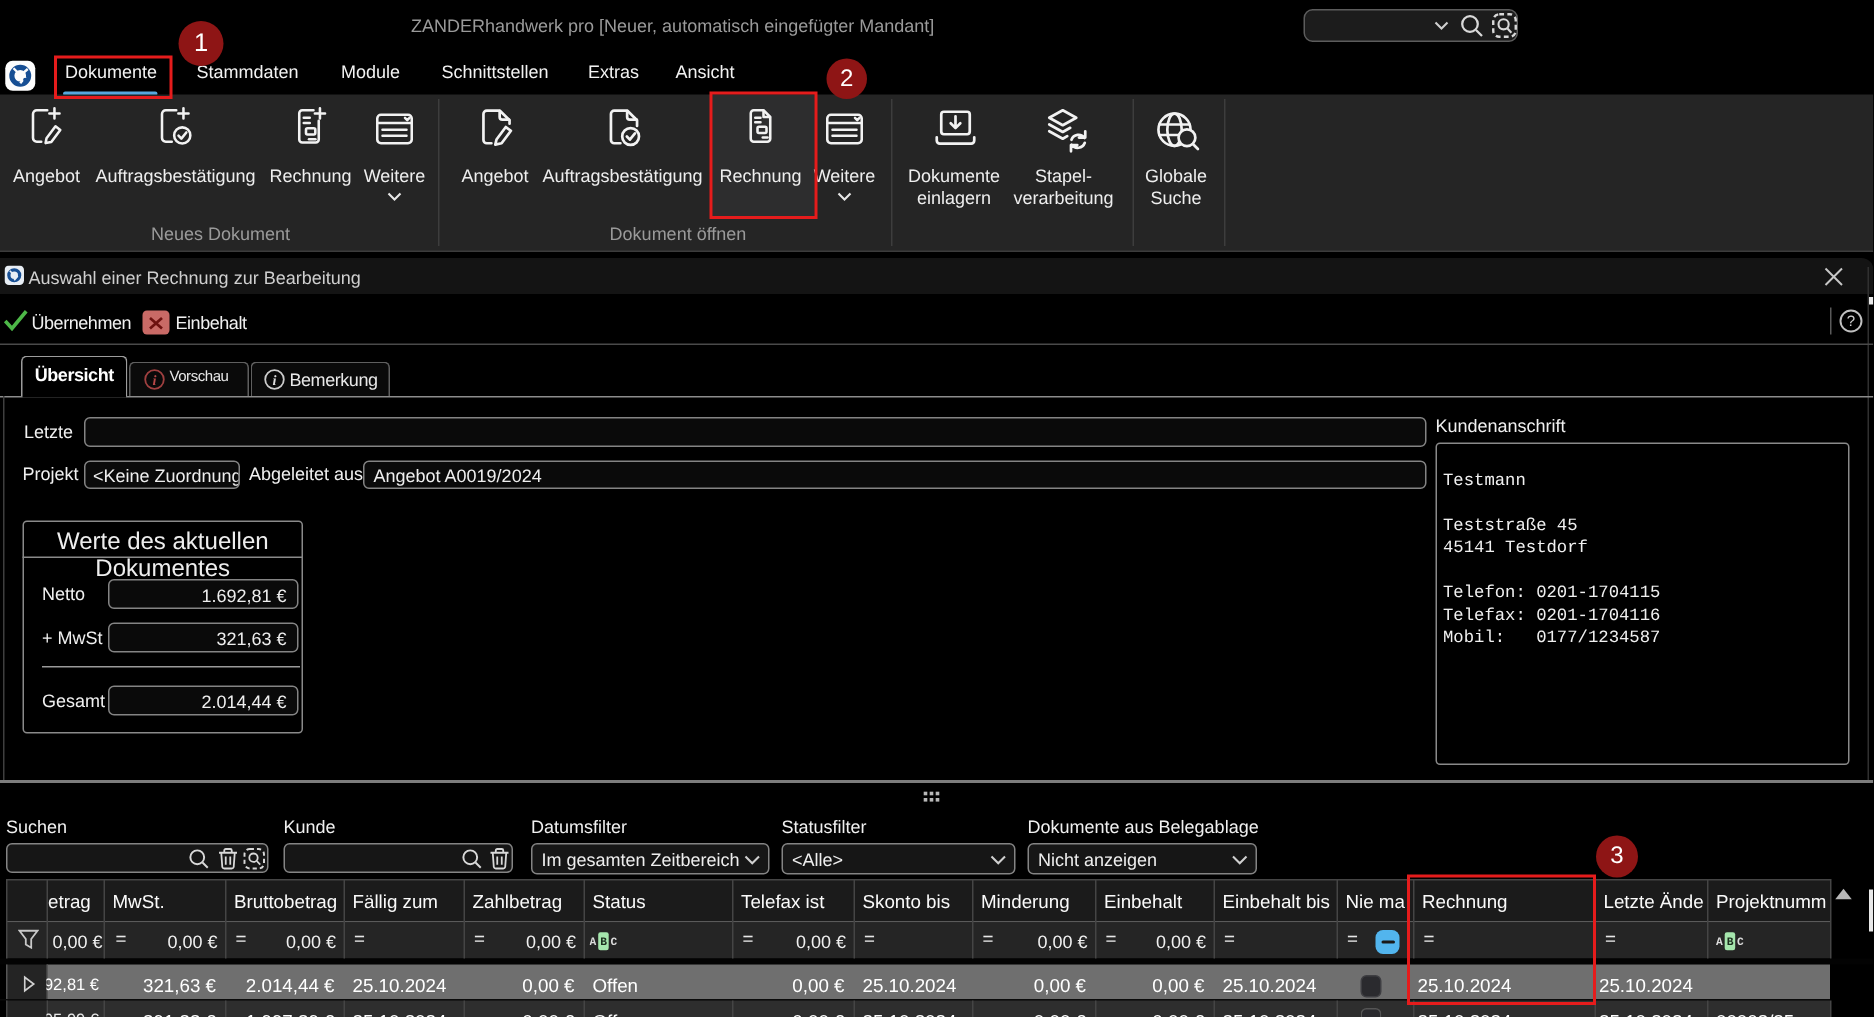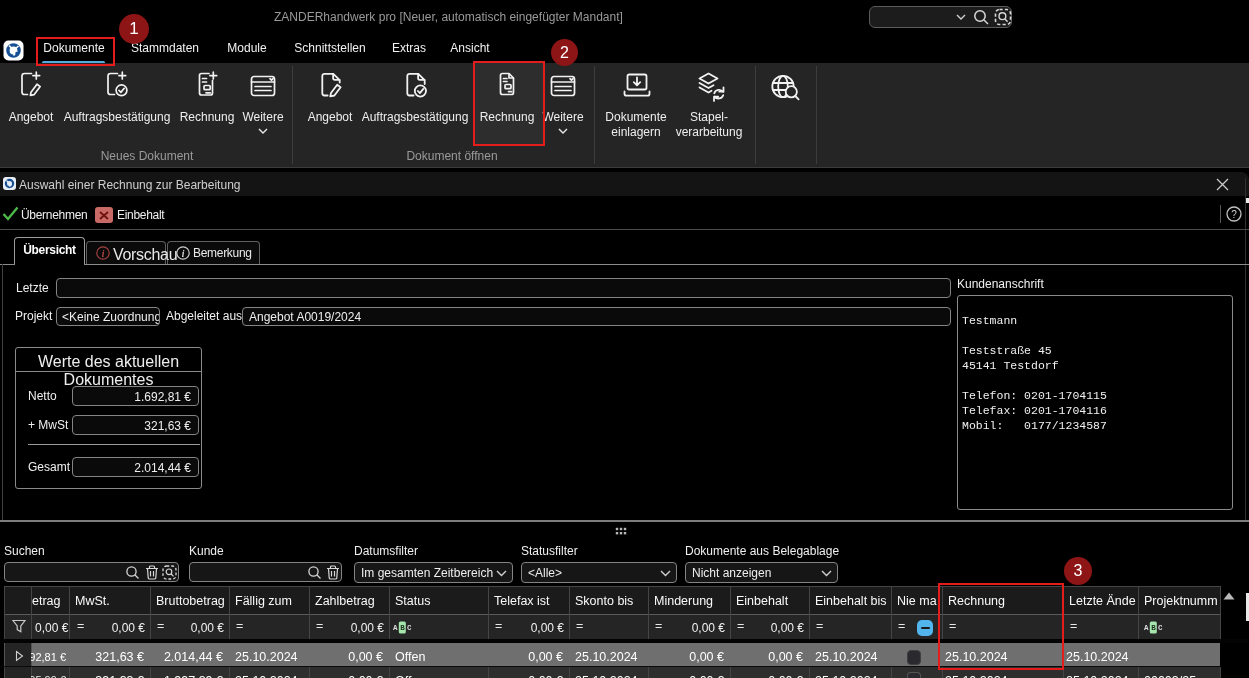--- a/index.html
+++ b/index.html
@@ -61,20 +61,21 @@
 <div class="abs" style="left:147px;top:110px;width:120px;text-align:center;font-size:12px;">Rechnung</div>
 <div class="abs" style="left:203px;top:110px;width:120px;text-align:center;font-size:12px;">Weitere</div>
 
 <div class="abs" style="left:270px;top:110px;width:120px;text-align:center;font-size:12px;">Angebot</div>
 <div class="abs" style="left:355px;top:110px;width:120px;text-align:center;font-size:12px;">Auftragsbestätigung</div>
 <div class="abs" style="left:447px;top:110px;width:120px;text-align:center;font-size:12px;">Rechnung</div>
 <div class="abs" style="left:503px;top:110px;width:120px;text-align:center;font-size:12px;">Weitere</div>
 
 <div class="abs" style="left:576px;top:110px;width:120px;text-align:center;font-size:12px;line-height:15px;">Dokumente<br>einlagern</div>
 <div class="abs" style="left:649px;top:110px;width:120px;text-align:center;font-size:12px;line-height:15px;">Stapel-<br>verarbeitung</div>
+<div class="abs" style="left:724px;top:110px;width:120px;text-align:center;font-size:12px;line-height:15px;">Globale<br>Suche</div>
 
 <svg class="abs" style="left:257px;top:127px;" width="12" height="8" viewBox="0 0 12 8">
       <path d="M2 2 L6 6 L10 2" stroke="#e8e8e8" stroke-width="1.4" fill="none"></path>
     </svg>
 <svg class="abs" style="left:557px;top:127px;" width="12" height="8" viewBox="0 0 12 8">
       <path d="M2 2 L6 6 L10 2" stroke="#e8e8e8" stroke-width="1.4" fill="none"></path>
     </svg>
 
 <svg class="abs" style="left:15px;top:70px;" width="30" height="30" viewBox="1 1 30 30" fill="none" stroke="#f2f2f2" stroke-width="1.7" stroke-linecap="round" stroke-linejoin="round">
       <path d="M17.5 4.5 H10.5 A2.5 2.5 0 0 0 8 7 V23 A2.5 2.5 0 0 0 10.5 25.5 H13.5"></path>
@@ -176,21 +177,21 @@
 <div class="abs" style="left:0;top:264px;width:1249px;height:1px;background:#8c8c8c;"></div>
 <div class="abs" style="left:86px;top:241px;width:80px;height:23px;border:1px solid #5f5f5f;border-bottom:none;border-radius:4px 4px 0 0;background:#0a0a0a;box-sizing:border-box;"></div>
 <div class="abs" style="left:167px;top:241px;width:93px;height:23px;border:1px solid #5f5f5f;border-bottom:none;border-radius:4px 4px 0 0;background:#0a0a0a;box-sizing:border-box;"></div>
 <div class="abs" style="left:14px;top:237px;width:71px;height:27px;border:1px solid #9c9c9c;border-bottom:none;border-radius:4px 4px 0 0;background:#000;box-sizing:border-box;"></div>
 <div class="abs" style="left:15px;top:264px;width:69px;height:1px;background:#000;"></div>
 <div class="abs" style="left:14px;top:243px;width:71px;text-align:center;font-size:12px;font-weight:700;letter-spacing:-0.3px;color:#fff;">Übersicht</div>
 <svg class="abs" style="left:96px;top:246px;" width="14" height="14" viewBox="0 0 14 14">
       <circle cx="7" cy="7" r="6.2" stroke="#a04040" stroke-width="1.2" fill="none"></circle>
       <text x="7" y="10.6" text-anchor="middle" font-size="9.5" font-style="italic" font-weight="700" fill="#b84848" font-family="Liberation Serif">i</text>
     </svg>
-<div class="abs" style="left:113px;top:246px;font-size:16px;letter-spacing:-0.3px;color:#e8e8e8;">Vorschau</div>
+<div class="abs" style="left:113px;top:246px;font-size:10px;letter-spacing:-0.3px;color:#e8e8e8;">Vorschau</div>
 <svg class="abs" style="left:176px;top:246px;" width="14" height="14" viewBox="0 0 14 14">
       <circle cx="7" cy="7" r="6.2" stroke="#cccccc" stroke-width="1.2" fill="none"></circle>
       <text x="7" y="10.6" text-anchor="middle" font-size="9.5" font-style="italic" font-weight="700" fill="#dddddd" font-family="Liberation Serif">i</text>
     </svg>
 <div class="abs" style="left:193px;top:246px;font-size:12px;letter-spacing:-0.3px;color:#e8e8e8;">Bemerkung</div>
 
 <div class="abs" style="left:2px;top:264px;width:1px;height:256px;background:#3f3f3f;"></div>
 
 <div class="abs lbl" style="left:16px;top:281px;">Letzte</div>
 <div class="abs field" style="left:56px;top:278px;width:895px;height:20px;"></div>

